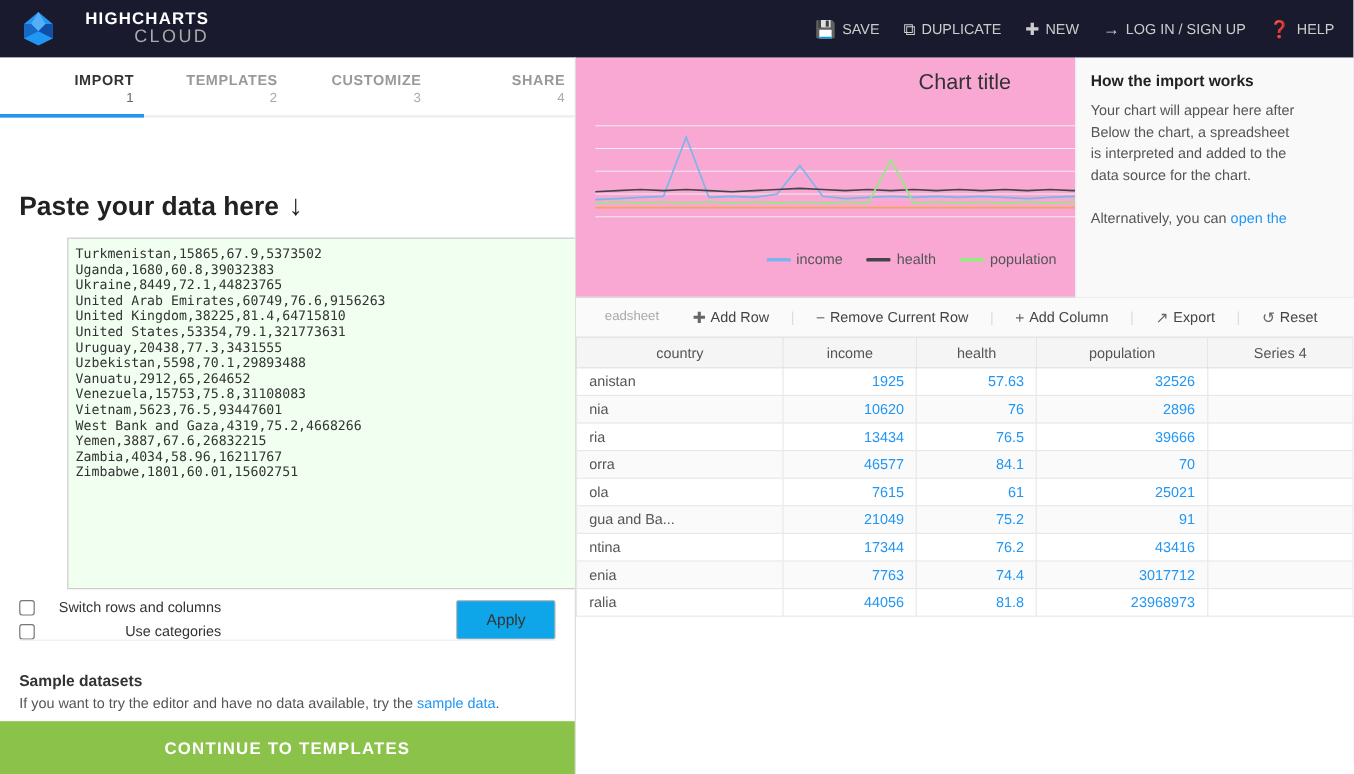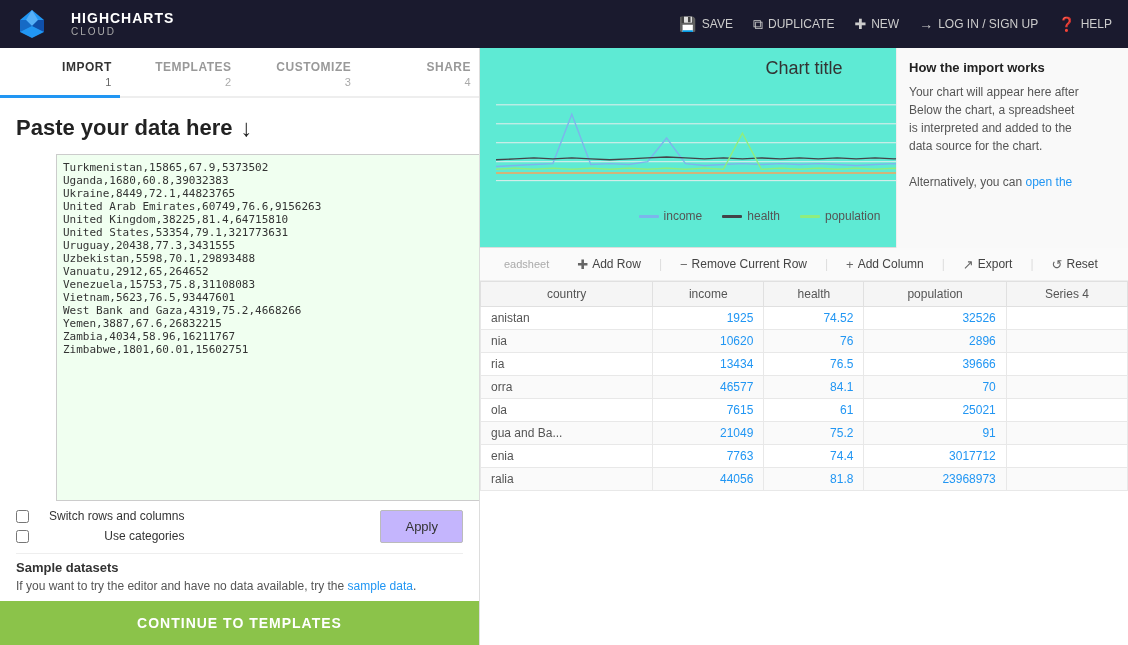--- a/index.html
+++ b/index.html
@@ -23,21 +23,21 @@
     .logo-diamond {
       width: 32px;
       height: 32px;
     }
     .logo-text {
       display: flex;
       flex-direction: column;
       line-height: 1.1;
     }
     .logo-text .highcharts { font-size: 14px; font-weight: bold; letter-spacing: 1px; color: #fff; }
-    .logo-text .cloud { font-size: 10px; color: #aaa; letter-spacing: 2px; }
+    .logo-text .cloud { font-size: 15px; color: #aaa; letter-spacing: 2px; text-align: right; }
     .nav-spacer { flex: 1; }
     .nav-actions {
       display: flex;
       align-items: center;
       gap: 20px;
       font-size: 12px;
     }
     .nav-action {
       display: flex;
       align-items: center;
@@ -109,20 +109,21 @@
       flex-direction: column;
     }
     .paste-title {
       display: flex;
       align-items: center;
       gap: 8px;
       font-size: 22px;
       font-weight: bold;
       color: #222;
       margin-bottom: 12px;
+      margin-top: 44px;
     }
     .arrow-down { font-size: 24px; color: #222; }
 
     .data-textarea {
       flex: 1;
       width: 100%;
       font-family: monospace;
       font-size: 11px;
       border: 1px solid #ccc;
       background: #f0fff0;
@@ -147,33 +148,32 @@
     .checkbox-label {
       display: flex;
       align-items: center;
       gap: 20px;
       font-size: 12px;
       color: #333;
       cursor: pointer;
       justify-content: space-between;
     }
     .apply-btn {
-      background: #c4b5fd;
+      background: #0ea5e9;
       border: 1px solid #bbb;
       padding: 8px 24px;
       font-size: 13px;
       cursor: pointer;
       color: #333;
       border-radius: 2px;
     }
 
     .sample-datasets {
-      margin-top: 10px;
       border-top: 1px solid #eee;
-      padding-top: 6px;
+      padding-top: 26px;
     }
     .sample-title {
       font-weight: bold;
       font-size: 13px;
       color: #333;
       margin-bottom: 4px;
     }
     .sample-desc {
       font-size: 12px;
       color: #555;
@@ -198,21 +198,21 @@
     
     .right-panel {
       flex: 1;
       display: flex;
       flex-direction: column;
       overflow: hidden;
     }
 
     
     .chart-area {
-      background: #5eead4;
+      background: #f9a8d4;
       border-bottom: 1px solid #ddd;
       padding: 10px 16px 0;
       height: 200px;
       flex-shrink: 0;
       position: relative;
     }
     .chart-title {
       text-align: center;
       font-size: 18px;
       color: #333;
@@ -550,21 +550,21 @@
             <th>income</th>
             <th>health</th>
             <th>population</th>
             <th>Series 4</th>
           </tr>
         </thead>
         <tbody id="table-body">
         <tr>
     <td>anistan</td>
     <td>1925</td>
-    <td>74.52</td>
+    <td>57.63</td>
     <td>32526</td>
     <td></td>
   </tr>
             <tr>
     <td>nia</td>
     <td>10620</td>
     <td>76</td>
     <td>2896</td>
     <td></td>
   </tr>
@@ -590,20 +590,27 @@
     <td></td>
   </tr>
             <tr>
     <td>gua and Ba...</td>
     <td>21049</td>
     <td>75.2</td>
     <td>91</td>
     <td></td>
   </tr>
             <tr>
+    <td>ntina</td>
+    <td>17344</td>
+    <td>76.2</td>
+    <td>43416</td>
+    <td></td>
+  </tr>
+            <tr>
     <td>enia</td>
     <td>7763</td>
     <td>74.4</td>
     <td>3017712</td>
     <td></td>
   </tr>
             <tr>
     <td>ralia</td>
     <td>44056</td>
     <td>81.8</td>

